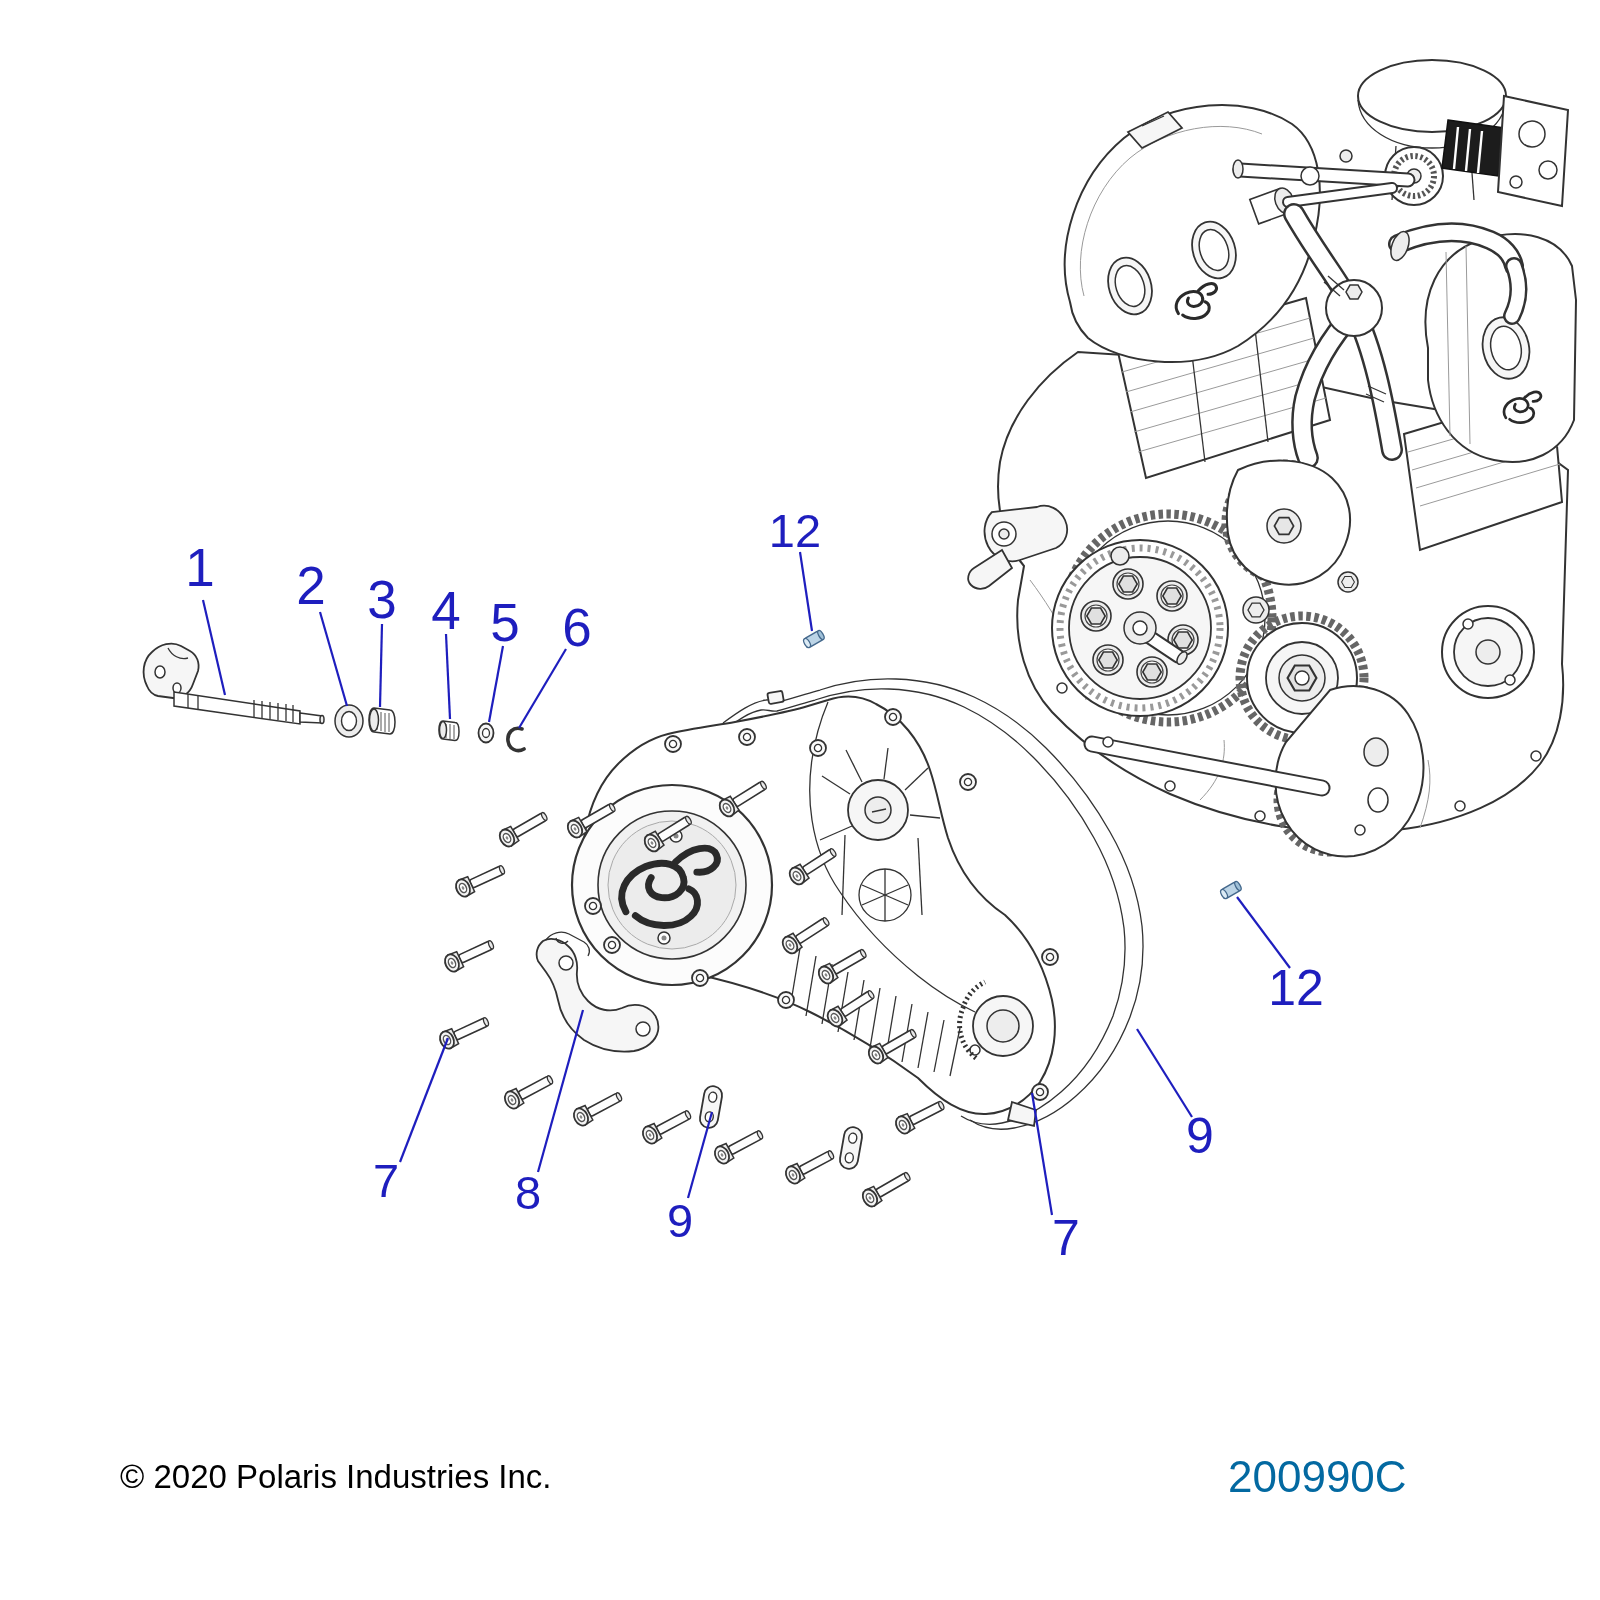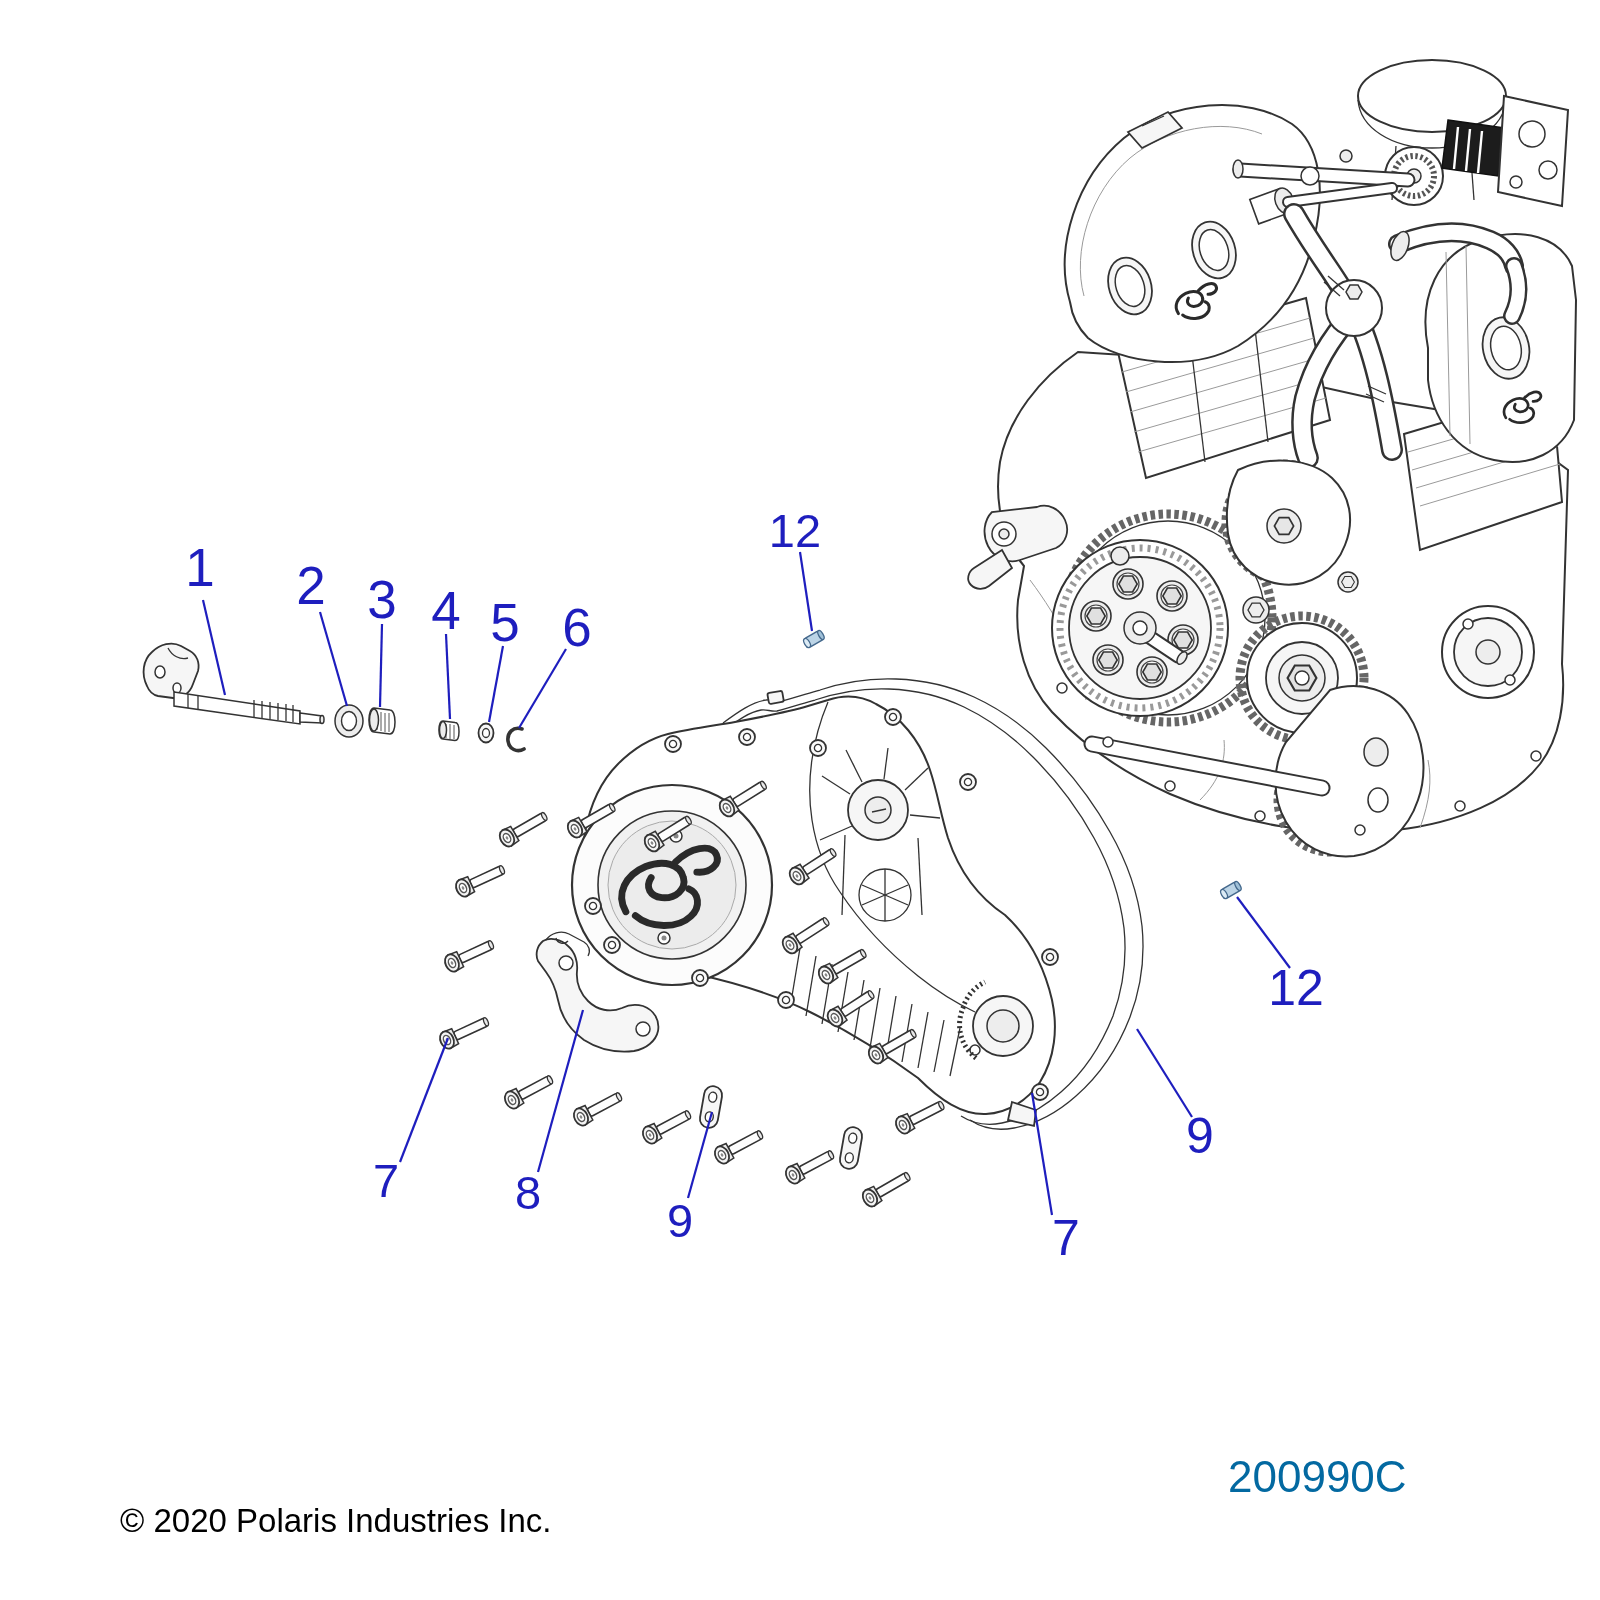--- a/index.html
+++ b/index.html
@@ -3,21 +3,21 @@
 <meta charset="utf-8">
 <style>
   html,body{margin:0;padding:0;background:#fff;}
   #page{position:relative;width:1600px;height:1600px;background:#fff;overflow:hidden;
         font-family:"Liberation Sans", sans-serif;}
   #art{position:absolute;left:0;top:0;}
   .callout{position:absolute;color:#1e1ebe;font-size:50px;line-height:1;
            transform:translateX(-50%);font-family:"Liberation Sans",sans-serif;}
   .callout.big{font-size:53px;}
   .callout.sm{font-size:47px;}
-  #copyright{position:absolute;left:120px;top:1458px;font-size:33px;color:#000;margin-top:44px;}
+  #copyright{position:absolute;left:120px;top:1458px;font-size:33px;color:#000;}
   #partnum{position:absolute;left:1228px;top:1452px;font-size:44px;color:#0369a1;}
   
   .o  {fill:#fff;stroke:#333;stroke-width:2;}
   .o15{fill:#fff;stroke:#333;stroke-width:1.5;}
   .f0 {fill:#f6f6f6;stroke:#333;stroke-width:1.8;}
   .f1 {fill:#ededed;stroke:#333;stroke-width:1.5;}
   .thin{fill:none;stroke:#333;stroke-width:1.3;}
   .lt {fill:none;stroke:#9a9a9a;stroke-width:1;}
   .teeth{fill:none;stroke:#666;stroke-width:9;stroke-dasharray:4.5 3.5;}
   .leader{stroke:#1e1ebe;stroke-width:2.2;fill:none;}

